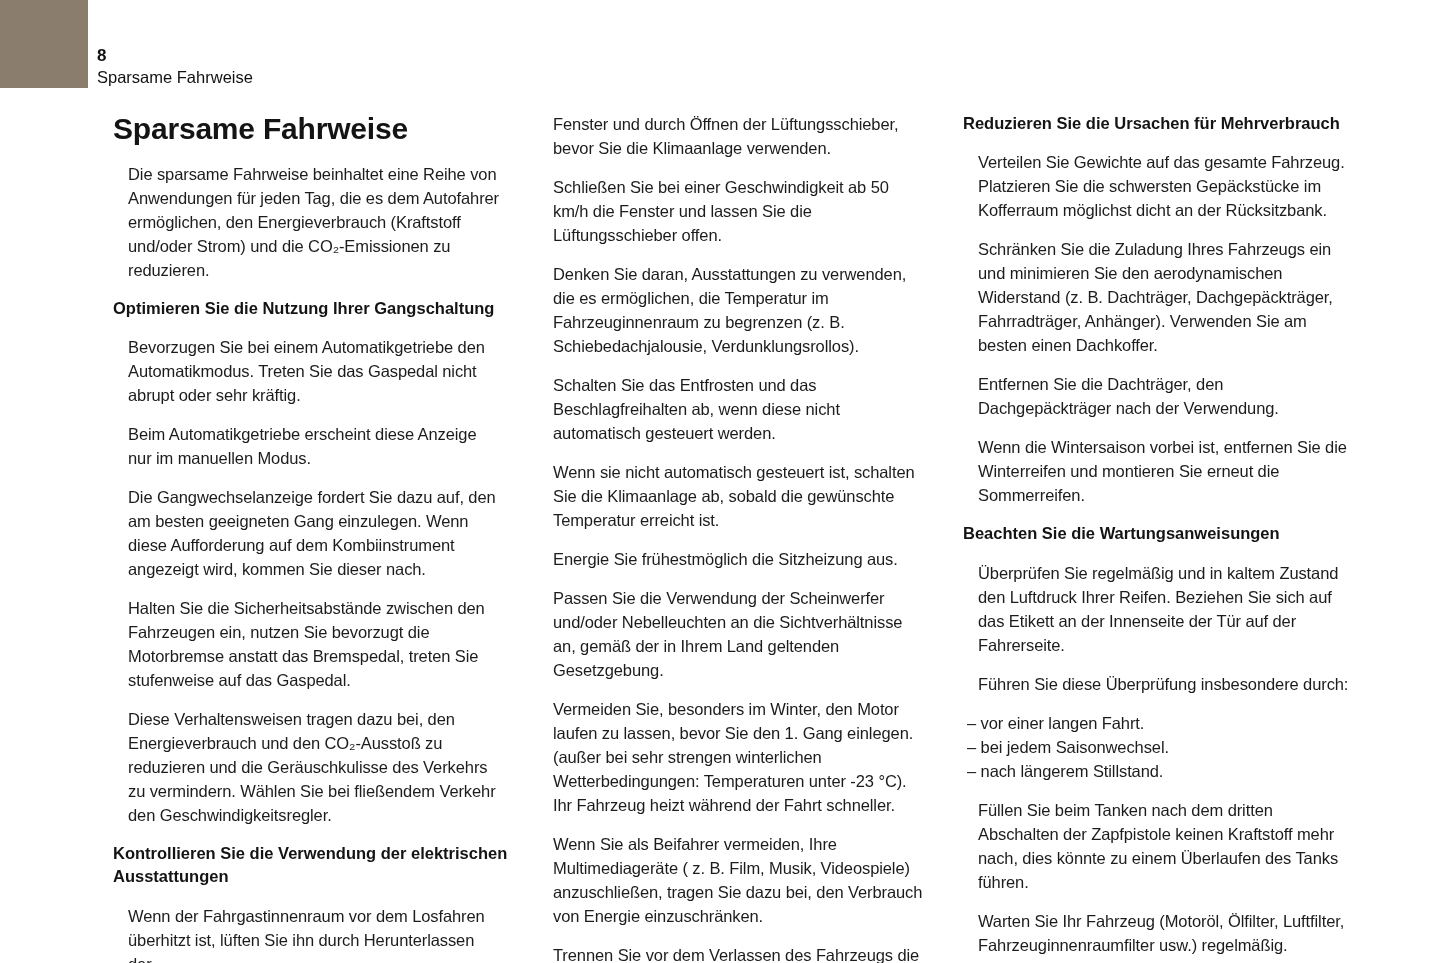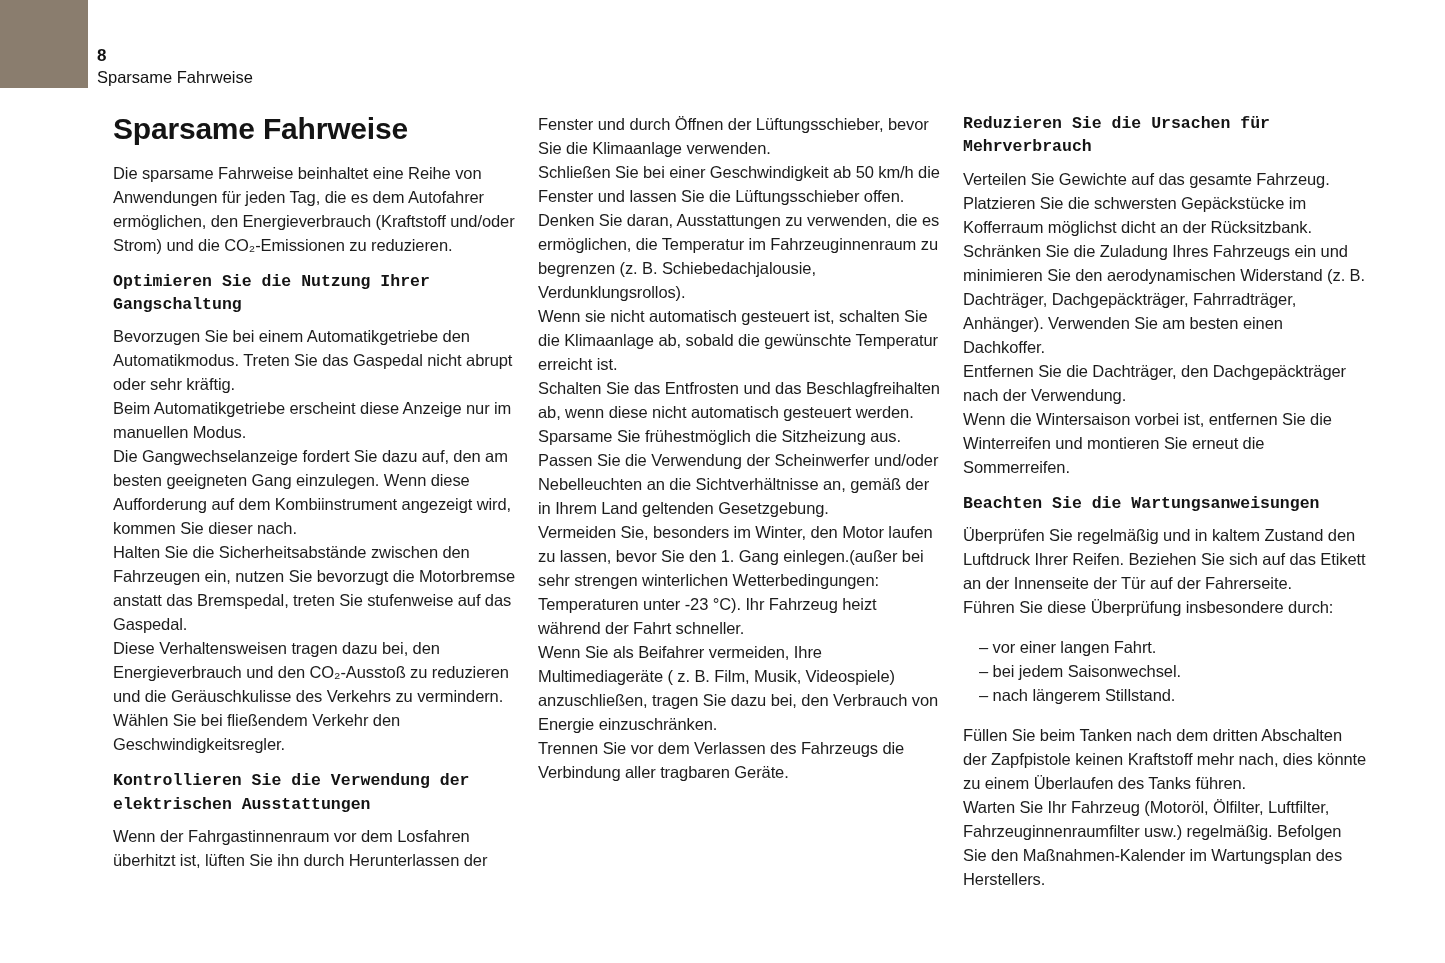--- a/index.html
+++ b/index.html
@@ -59,34 +59,33 @@
     margin: 0 0 14px 0;
     line-height: 1.15;
     color: #141414;
   }
   .column h2 {
     font-size: 16.5px;
     font-weight: bold;
     line-height: 1.42;
     margin: 13px 0 8px 0;
     color: #141414;
-    font-family: Liberation Mono, monospace;
   }
   .column > :first-child {
     margin-top: 0;
   }
   .column p {
     font-size: 16.5px;
     line-height: 24px;
-    margin: 0;
+    margin: 15px;
     letter-spacing: -0.1px;
   }
   .column ul.dash-list {
     list-style: none;
-    margin: 16px;
+    margin: 4px;
     padding: 0;
   }
   .column ul.dash-list li {
     font-size: 16.5px;
     line-height: 24px;
     letter-spacing: -0.1px;
     padding-left: 18px;
     text-indent: -18px;
   }
 </style>
@@ -109,23 +108,23 @@
         <p>Die Gangwechselanzeige fordert Sie dazu auf, den am besten geeigneten Gang einzulegen. Wenn diese Aufforderung auf dem Kombiinstrument angezeigt wird, kommen Sie dieser nach.</p>
         <p>Halten Sie die Sicherheitsabstände zwischen den Fahrzeugen ein, nutzen Sie bevorzugt die Motorbremse anstatt das Bremspedal, treten Sie stufenweise auf das Gaspedal.</p>
         <p>Diese Verhaltensweisen tragen dazu bei, den Energieverbrauch und den CO₂-Ausstoß zu reduzieren und die Geräuschkulisse des Verkehrs zu vermindern. Wählen Sie bei fließendem Verkehr den Geschwindigkeitsregler.</p>
         <h2>Kontrollieren Sie die Verwendung der elektrischen Ausstattungen</h2>
         <p>Wenn der Fahrgastinnenraum vor dem Losfahren überhitzt ist, lüften Sie ihn durch Herunterlassen der</p>
       </div>
       <div class="column">
         <p>Fenster und durch Öffnen der Lüftungsschieber, bevor Sie die Klimaanlage verwenden.</p>
         <p>Schließen Sie bei einer Geschwindigkeit ab 50 km/h die Fenster und lassen Sie die Lüftungsschieber offen.</p>
         <p>Denken Sie daran, Ausstattungen zu verwenden, die es ermöglichen, die Temperatur im Fahrzeuginnenraum zu begrenzen (z. B. Schiebedachjalousie, Verdunklungsrollos).</p>
+        <p>Schalten Sie das Entfrosten und das Beschlagfreihalten ab, wenn diese nicht automatisch gesteuert werden.</p>
         <p>Wenn sie nicht automatisch gesteuert ist, schalten Sie die Klimaanlage ab, sobald die gewünschte Temperatur erreicht ist.</p>
-        <p>Schalten Sie das Entfrosten und das Beschlagfreihalten ab, wenn diese nicht automatisch gesteuert werden.</p>
-        <p>Sparsame Sie frühestmöglich die Sitzheizung aus.</p>
+        <p>Energie Sie frühestmöglich die Sitzheizung aus.</p>
         <p>Passen Sie die Verwendung der Scheinwerfer und/oder Nebelleuchten an die Sichtverhältnisse an, gemäß der in Ihrem Land geltenden Gesetzgebung.</p>
         <p>Vermeiden Sie, besonders im Winter, den Motor laufen zu lassen, bevor Sie den 1. Gang einlegen.(außer bei sehr strengen winterlichen Wetterbedingungen: Temperaturen unter -23 °C). Ihr Fahrzeug heizt während der Fahrt schneller.</p>
         <p>Wenn Sie als Beifahrer vermeiden, Ihre Multimediageräte ( z. B. Film, Musik, Videospiele) anzuschließen, tragen Sie dazu bei, den Verbrauch von Energie einzuschränken.</p>
         <p>Trennen Sie vor dem Verlassen des Fahrzeugs die Verbindung aller tragbaren Geräte.</p>
       </div>
       <div class="column">
         <h2>Reduzieren Sie die Ursachen für Mehrverbrauch</h2>
         <p>Verteilen Sie Gewichte auf das gesamte Fahrzeug. Platzieren Sie die schwersten Gepäckstücke im Kofferraum möglichst dicht an der Rücksitzbank.</p>
         <p>Schränken Sie die Zuladung Ihres Fahrzeugs ein und minimieren Sie den aerodynamischen Widerstand (z. B. Dachträger, Dachgepäckträger, Fahrradträger, Anhänger). Verwenden Sie am besten einen Dachkoffer.</p>
         <p>Entfernen Sie die Dachträger, den Dachgepäckträger nach der Verwendung.</p>

